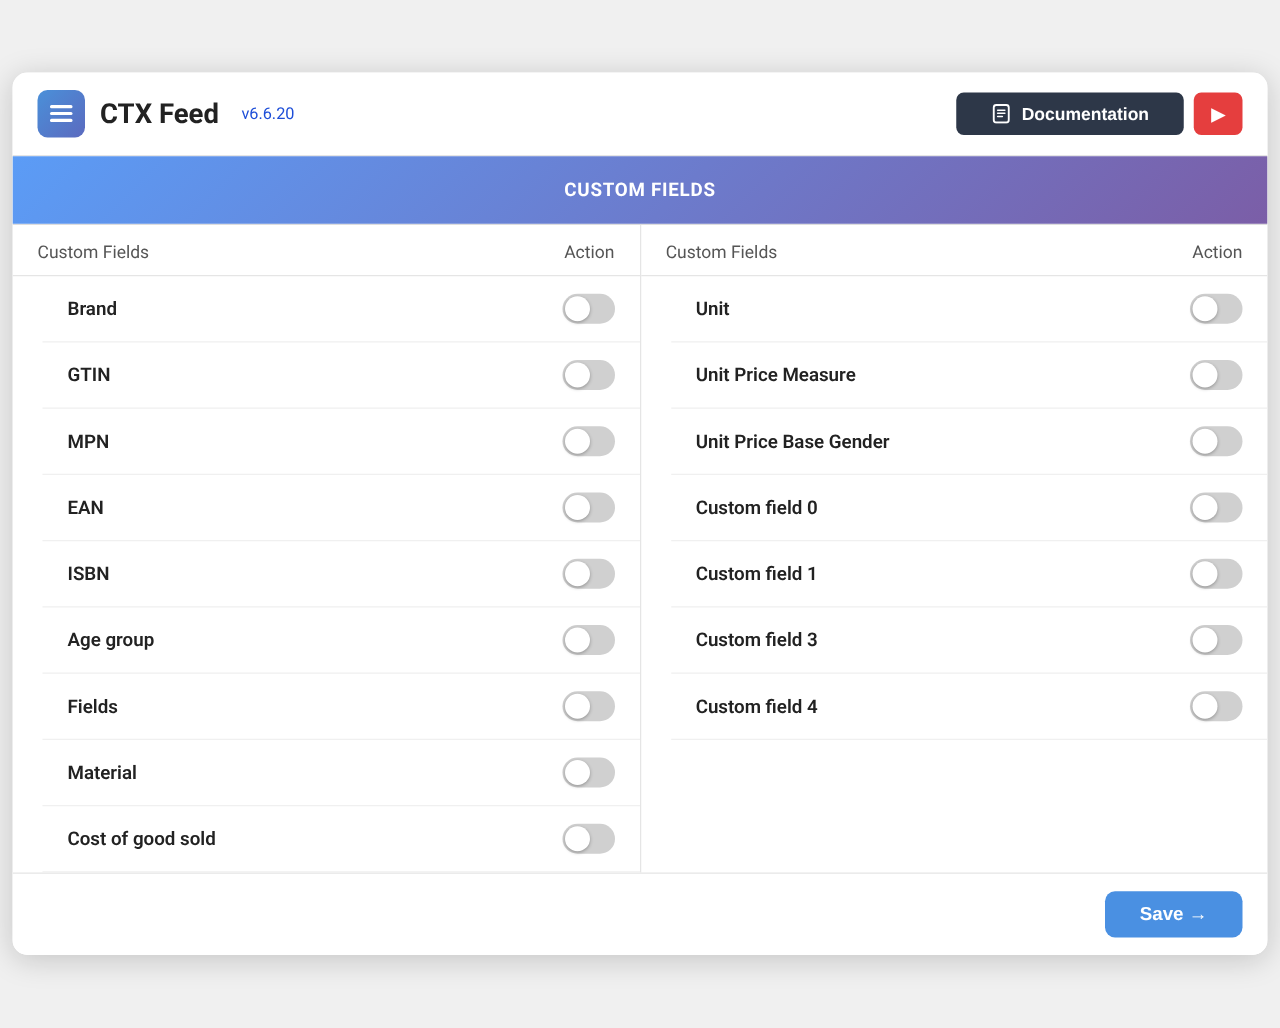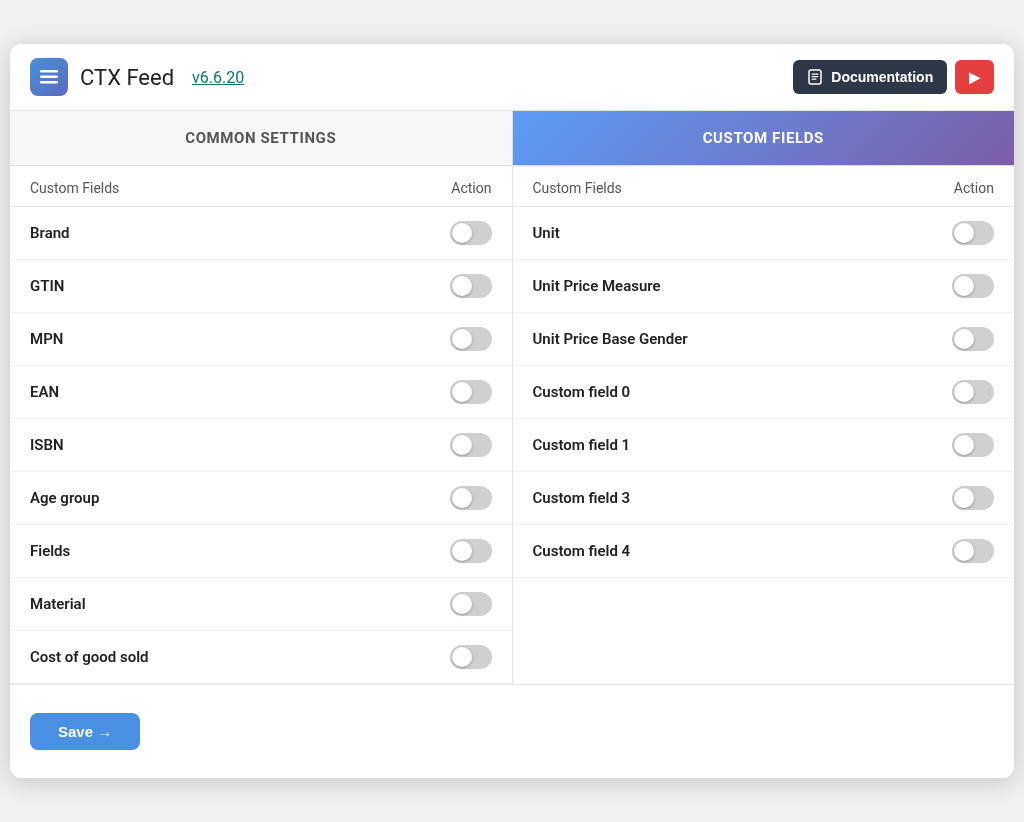--- a/index.html
+++ b/index.html
@@ -38,40 +38,39 @@
       background: linear-gradient(135deg, #4a90d9, #5b6abf);
       border-radius: 8px;
       display: flex;
       align-items: center;
       justify-content: center;
       color: #fff;
       font-size: 18px;
     }
     .app-title {
       font-size: 22px;
-      font-weight: 400;
+      font-weight: 700;
       color: #222;
     }
     .app-version {
-      font-size: 16px;
-      color: #0f766e;
+      font-size: 13px;
+      color: #1d4ed8;
       margin-left: 6px;
-      text-decoration: underline;
     }
     .header-right {
       display: flex;
       align-items: center;
       gap: 8px;
     }
     .btn-doc {
       background: #2d3748;
       color: #fff;
       border: none;
       border-radius: 6px;
-      padding: 9px 14px;
+      padding: 9px 28px;
       font-size: 14px;
       font-weight: 600;
       cursor: pointer;
       display: flex;
       align-items: center;
       gap: 8px;
     }
     .btn-yt {
       background: #e53e3e;
       color: #fff;
@@ -127,20 +126,21 @@
     }
     .panel-header span:last-child {
       color: #555;
     }
     .field-row {
       display: flex;
       justify-content: space-between;
       align-items: center;
       padding: 14px 20px;
       border-bottom: 1px solid #f0f0f0;
+      margin-left: 24px;
     }
     .field-row.highlighted {
       border: 2px solid #e53e3e;
       margin: 2px;
       border-radius: 4px;
     }
     .field-label {
       font-size: 15px;
       color: #222;
       font-weight: 600;
@@ -169,21 +169,22 @@
     }
     .toggle.on {
       background: #4a90e2;
     }
     .toggle.on::after {
       left: 20px;
     }
     
     .footer {
       display: flex;
-      padding: 28px 20px;
+      justify-content: flex-end;
+      padding: 14px 20px;
       border-top: 1px solid #e5e5e5;
       background: #fff;
     }
     .btn-save {
       background: #4a90e2;
       color: #fff;
       border: none;
       border-radius: 8px;
       padding: 10px 28px;
       font-size: 15px;
@@ -221,23 +222,20 @@
           </svg>
         <span>Documentation</span>
       </button>
       <button class="btn-yt">
         <span>▶</span>
       </button>
     </div>
   </div>
 
   <div class="tabs">
-    <div class="tab">
-      <span>COMMON SETTINGS</span>
-    </div>
     <div class="tab active">
       <span>CUSTOM FIELDS</span>
     </div>
   </div>
 
   <div class="content">
 
     <div class="panel">
       <div class="panel-header">
         <span>Custom Fields</span>

